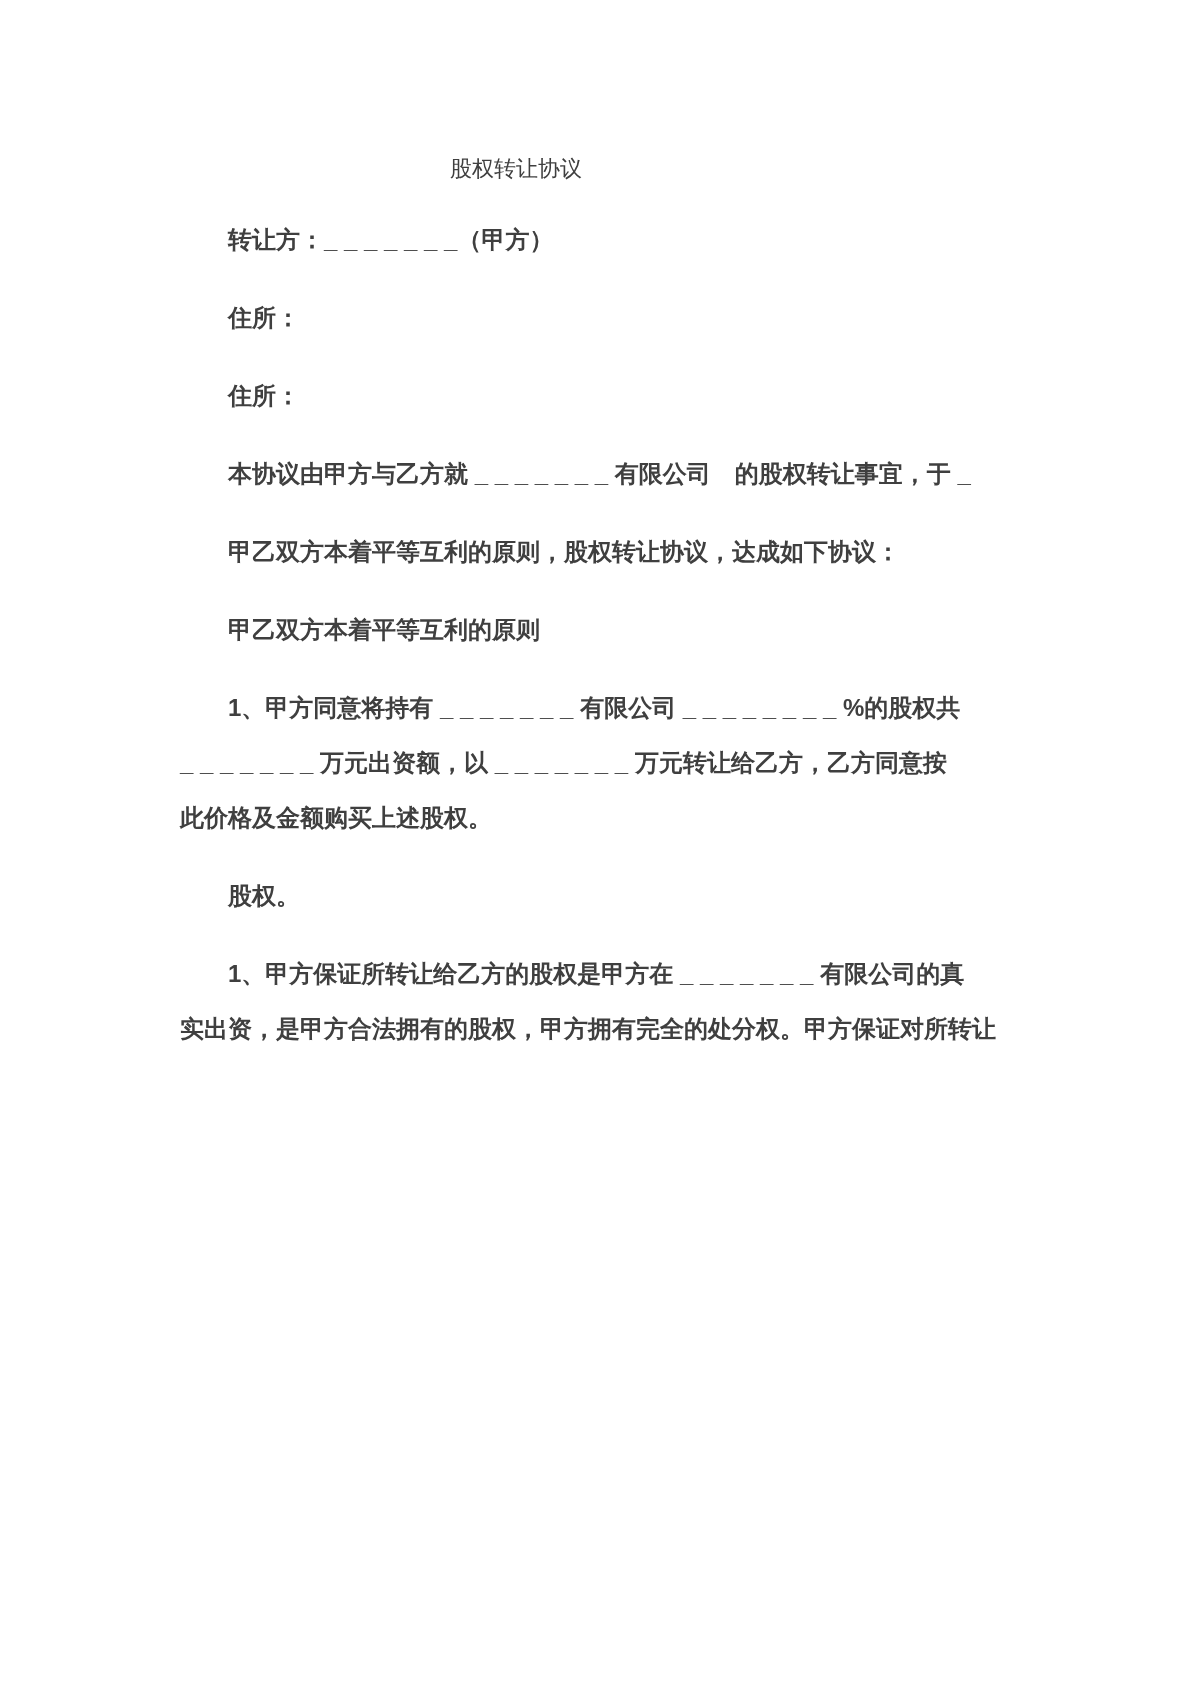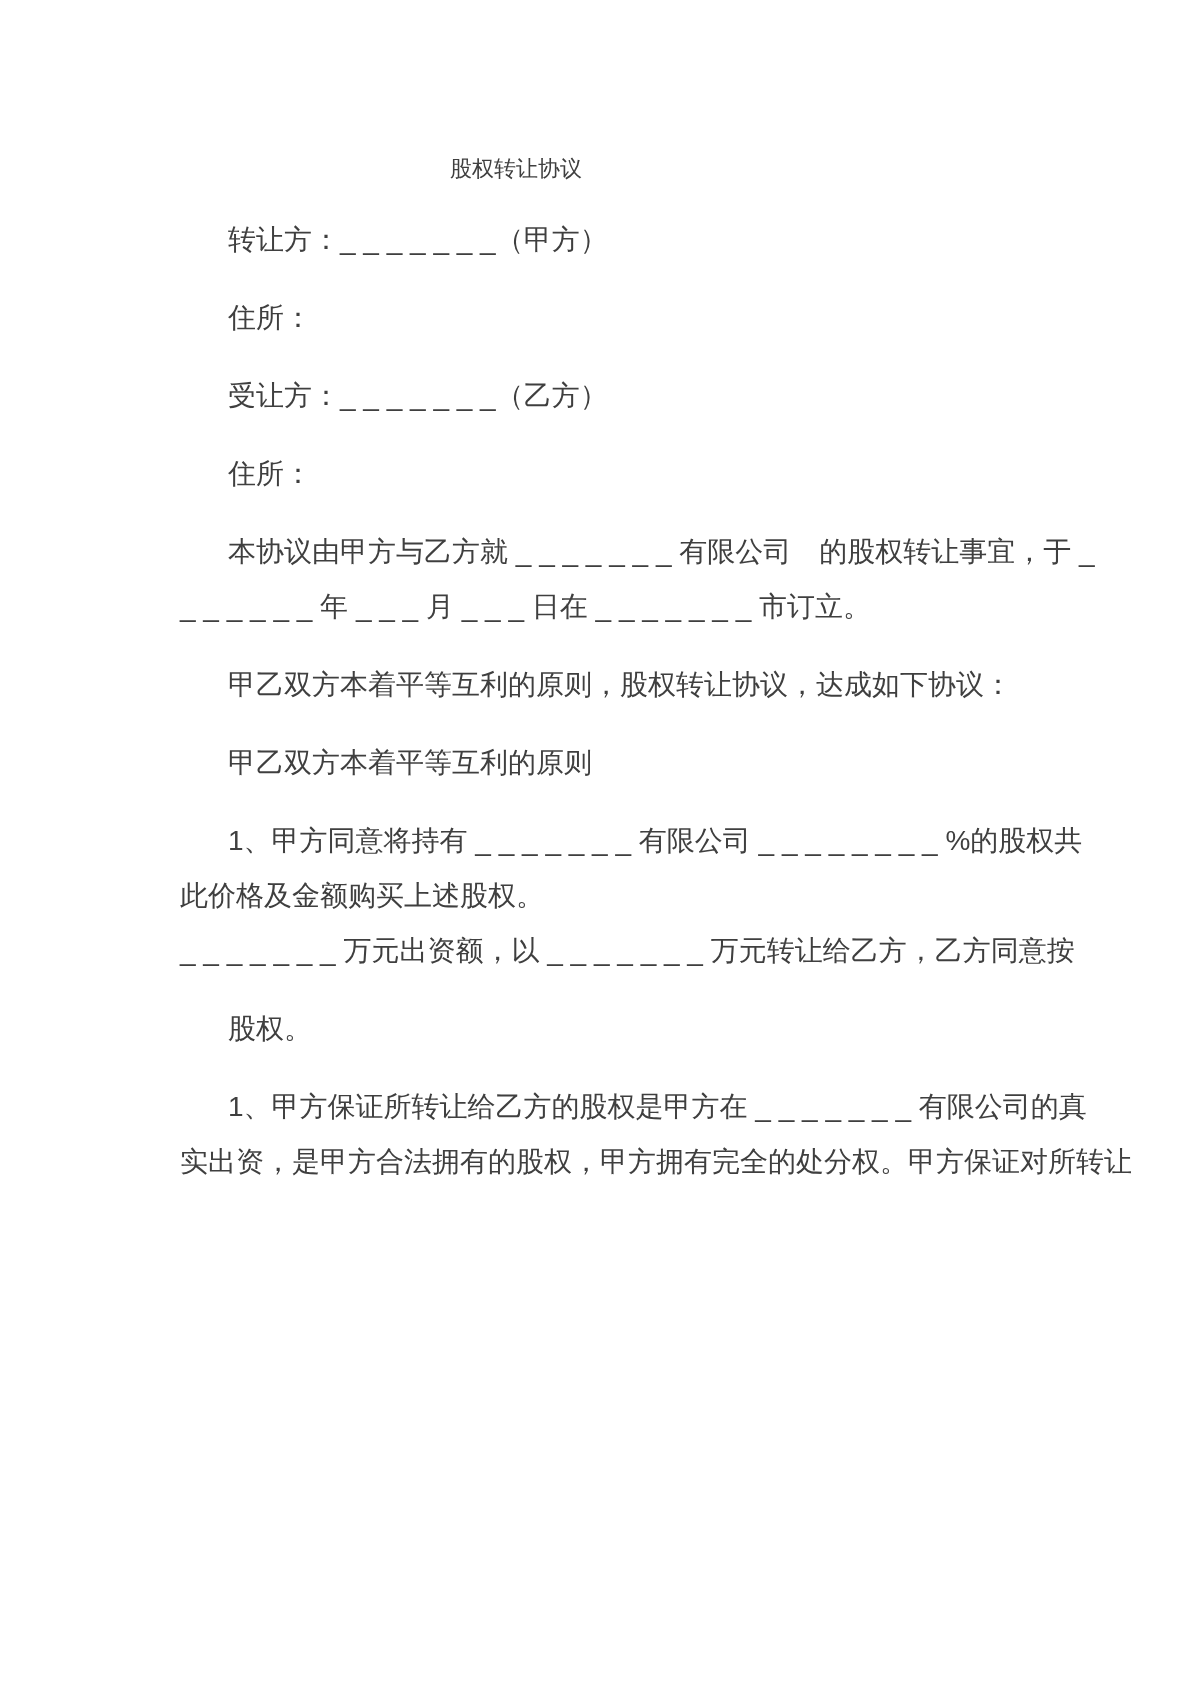--- a/index.html
+++ b/index.html
@@ -26,61 +26,58 @@
     text-align: center;
     position: relative;
     left: -79px;           
     margin: 0 0 32px 0;
     white-space: pre;
   }
   .para {
     margin: 0 0 23px 0;
   }
   .para .line {
-    font-size: 28px;
+    font-size: 24px;
     line-height: 55px;
     white-space: pre;       
+    font-weight: bold;
   }
   .para .line:first-child {
     text-indent: 48px;      
   }
 </style>
 </head>
 <body>
 
 <div class="page">
   <div class="content">
     <div class="doc-title">股权转让协议</div>
     <div>
         <div class="para">
           <div class="line">转让方：_ _ _ _ _ _ _（甲方）</div>
         </div>
         <div class="para">
           <div class="line">住所：</div>
         </div>
         <div class="para">
-          <div class="line">受让方：_ _ _ _ _ _ _（乙方）</div>
-        </div>
-        <div class="para">
           <div class="line">住所：</div>
         </div>
         <div class="para">
           <div class="line">本协议由甲方与乙方就 _ _ _ _ _ _ _ 有限公司　的股权转让事宜，于 _</div>
-          <div class="line">_ _ _ _ _ _ 年 _ _ _ 月 _ _ _ 日在 _ _ _ _ _ _ _ 市订立。</div>
         </div>
         <div class="para">
           <div class="line">甲乙双方本着平等互利的原则，股权转让协议，达成如下协议：</div>
         </div>
         <div class="para">
           <div class="line">甲乙双方本着平等互利的原则</div>
         </div>
         <div class="para">
           <div class="line">1、甲方同意将持有 _ _ _ _ _ _ _ 有限公司 _ _ _ _ _ _ _ _ %的股权共</div>
+          <div class="line">_ _ _ _ _ _ _ 万元出资额，以 _ _ _ _ _ _ _ 万元转让给乙方，乙方同意按</div>
           <div class="line">此价格及金额购买上述股权。</div>
-          <div class="line">_ _ _ _ _ _ _ 万元出资额，以 _ _ _ _ _ _ _ 万元转让给乙方，乙方同意按</div>
         </div>
         <div class="para">
           <div class="line">股权。</div>
         </div>
         <div class="para">
           <div class="line">1、甲方保证所转让给乙方的股权是甲方在 _ _ _ _ _ _ _ 有限公司的真</div>
           <div class="line">实出资，是甲方合法拥有的股权，甲方拥有完全的处分权。甲方保证对所转让</div>
         </div>
       </div>
   </div>

